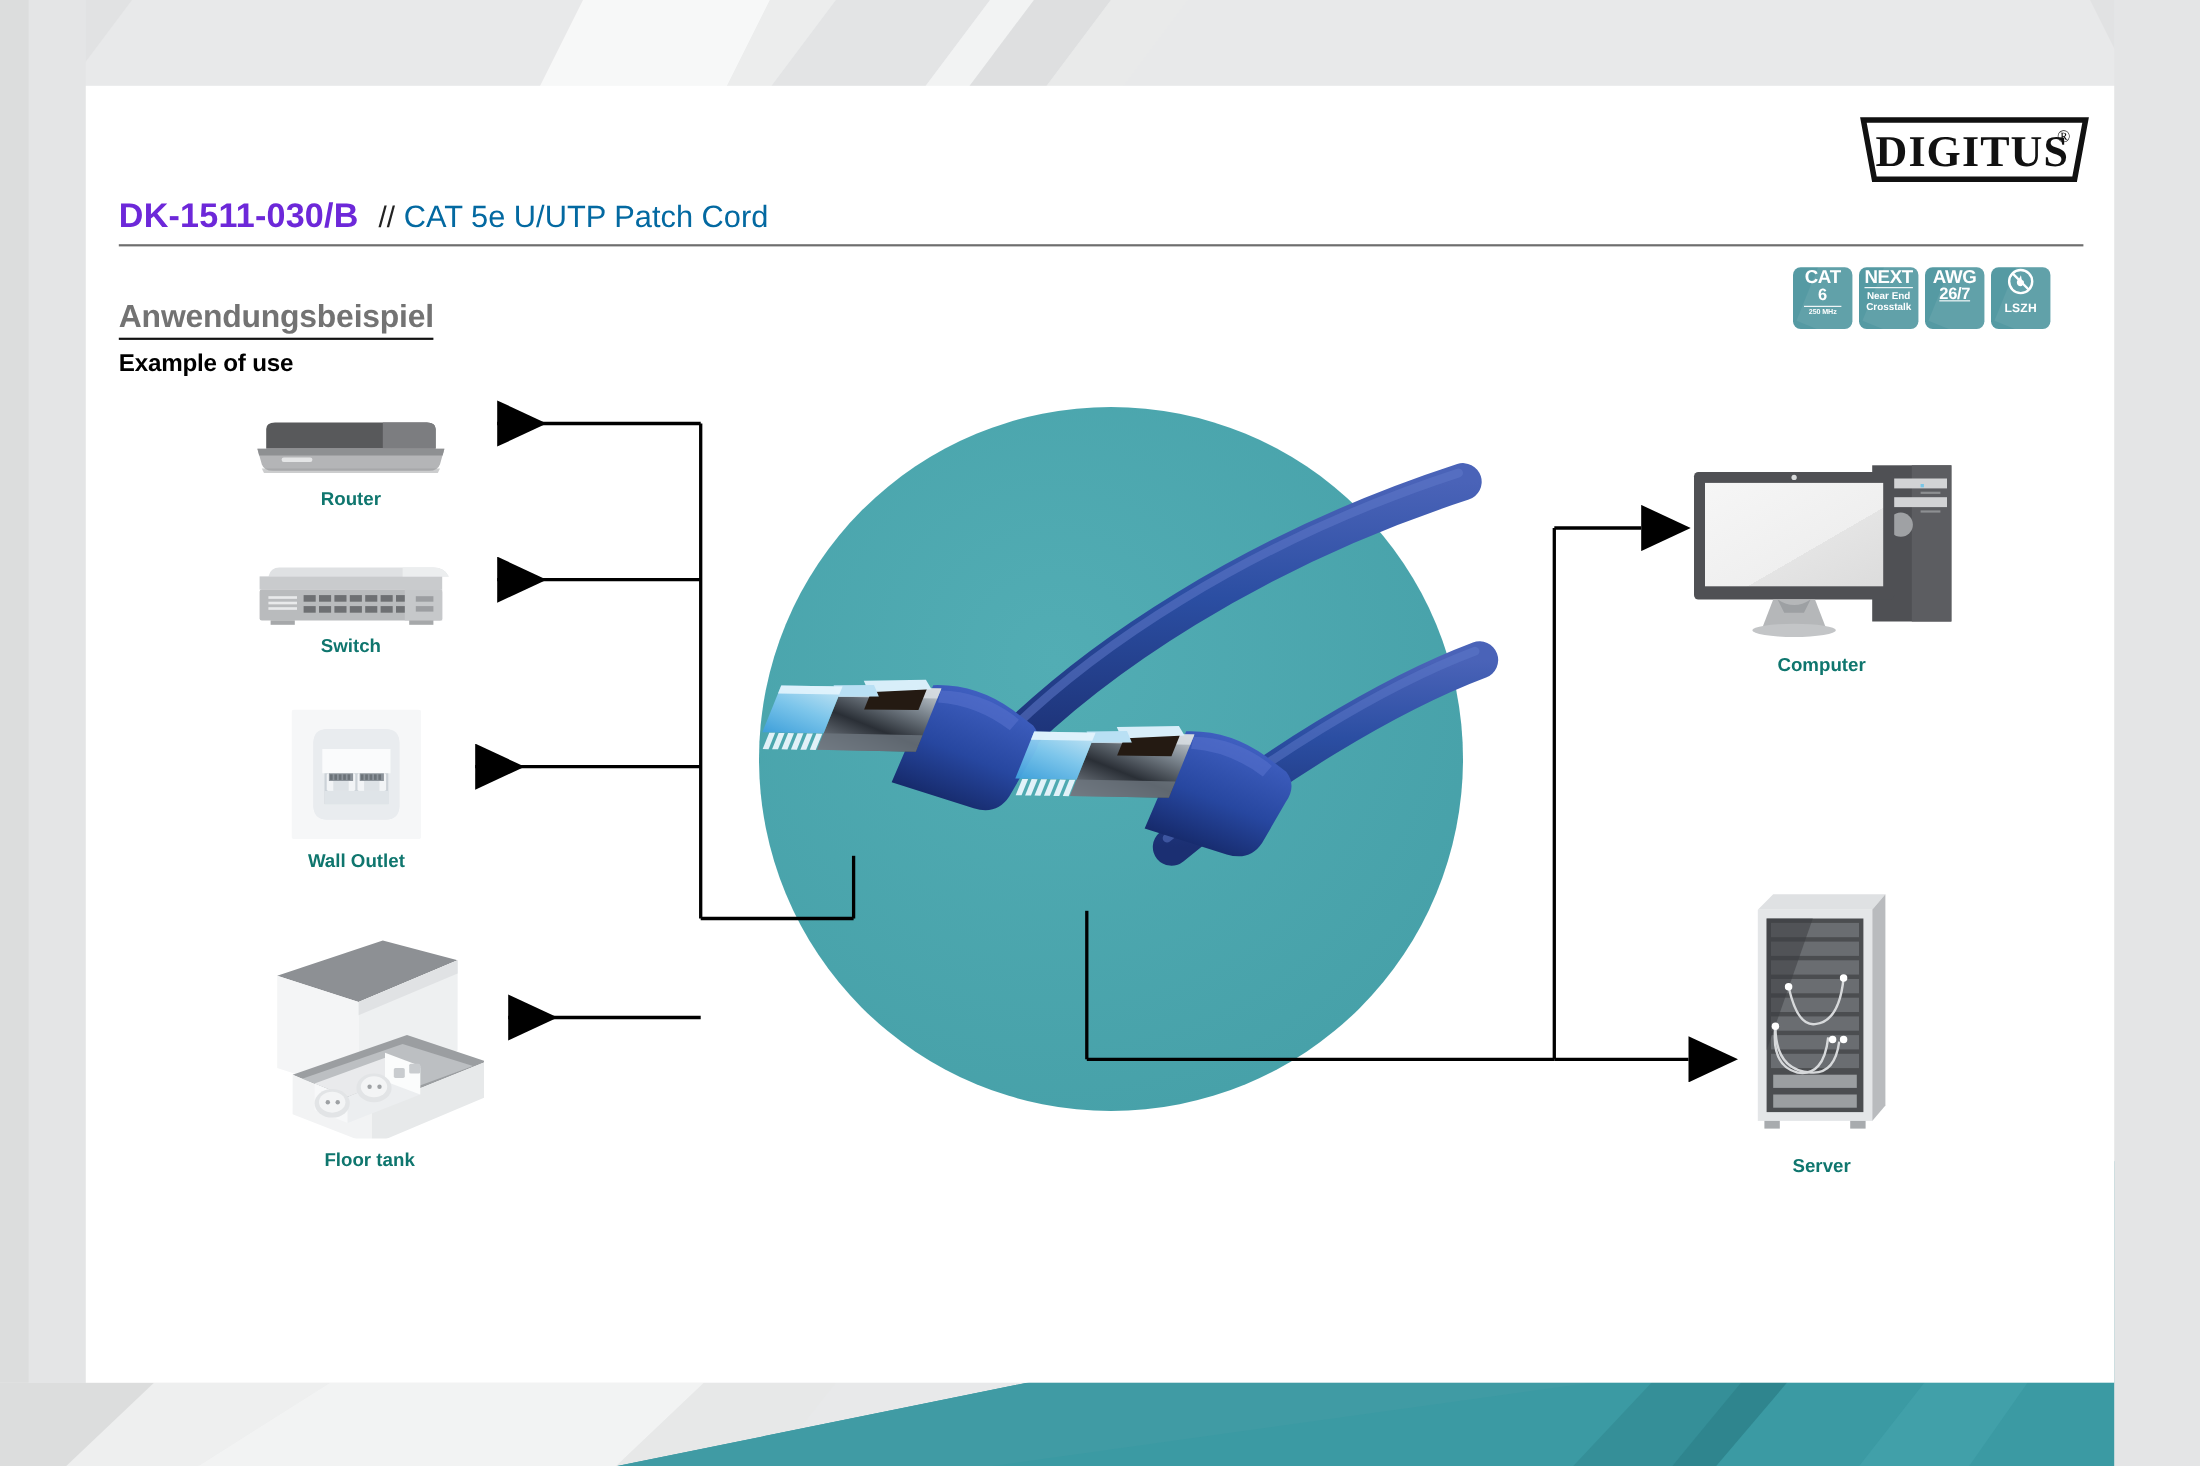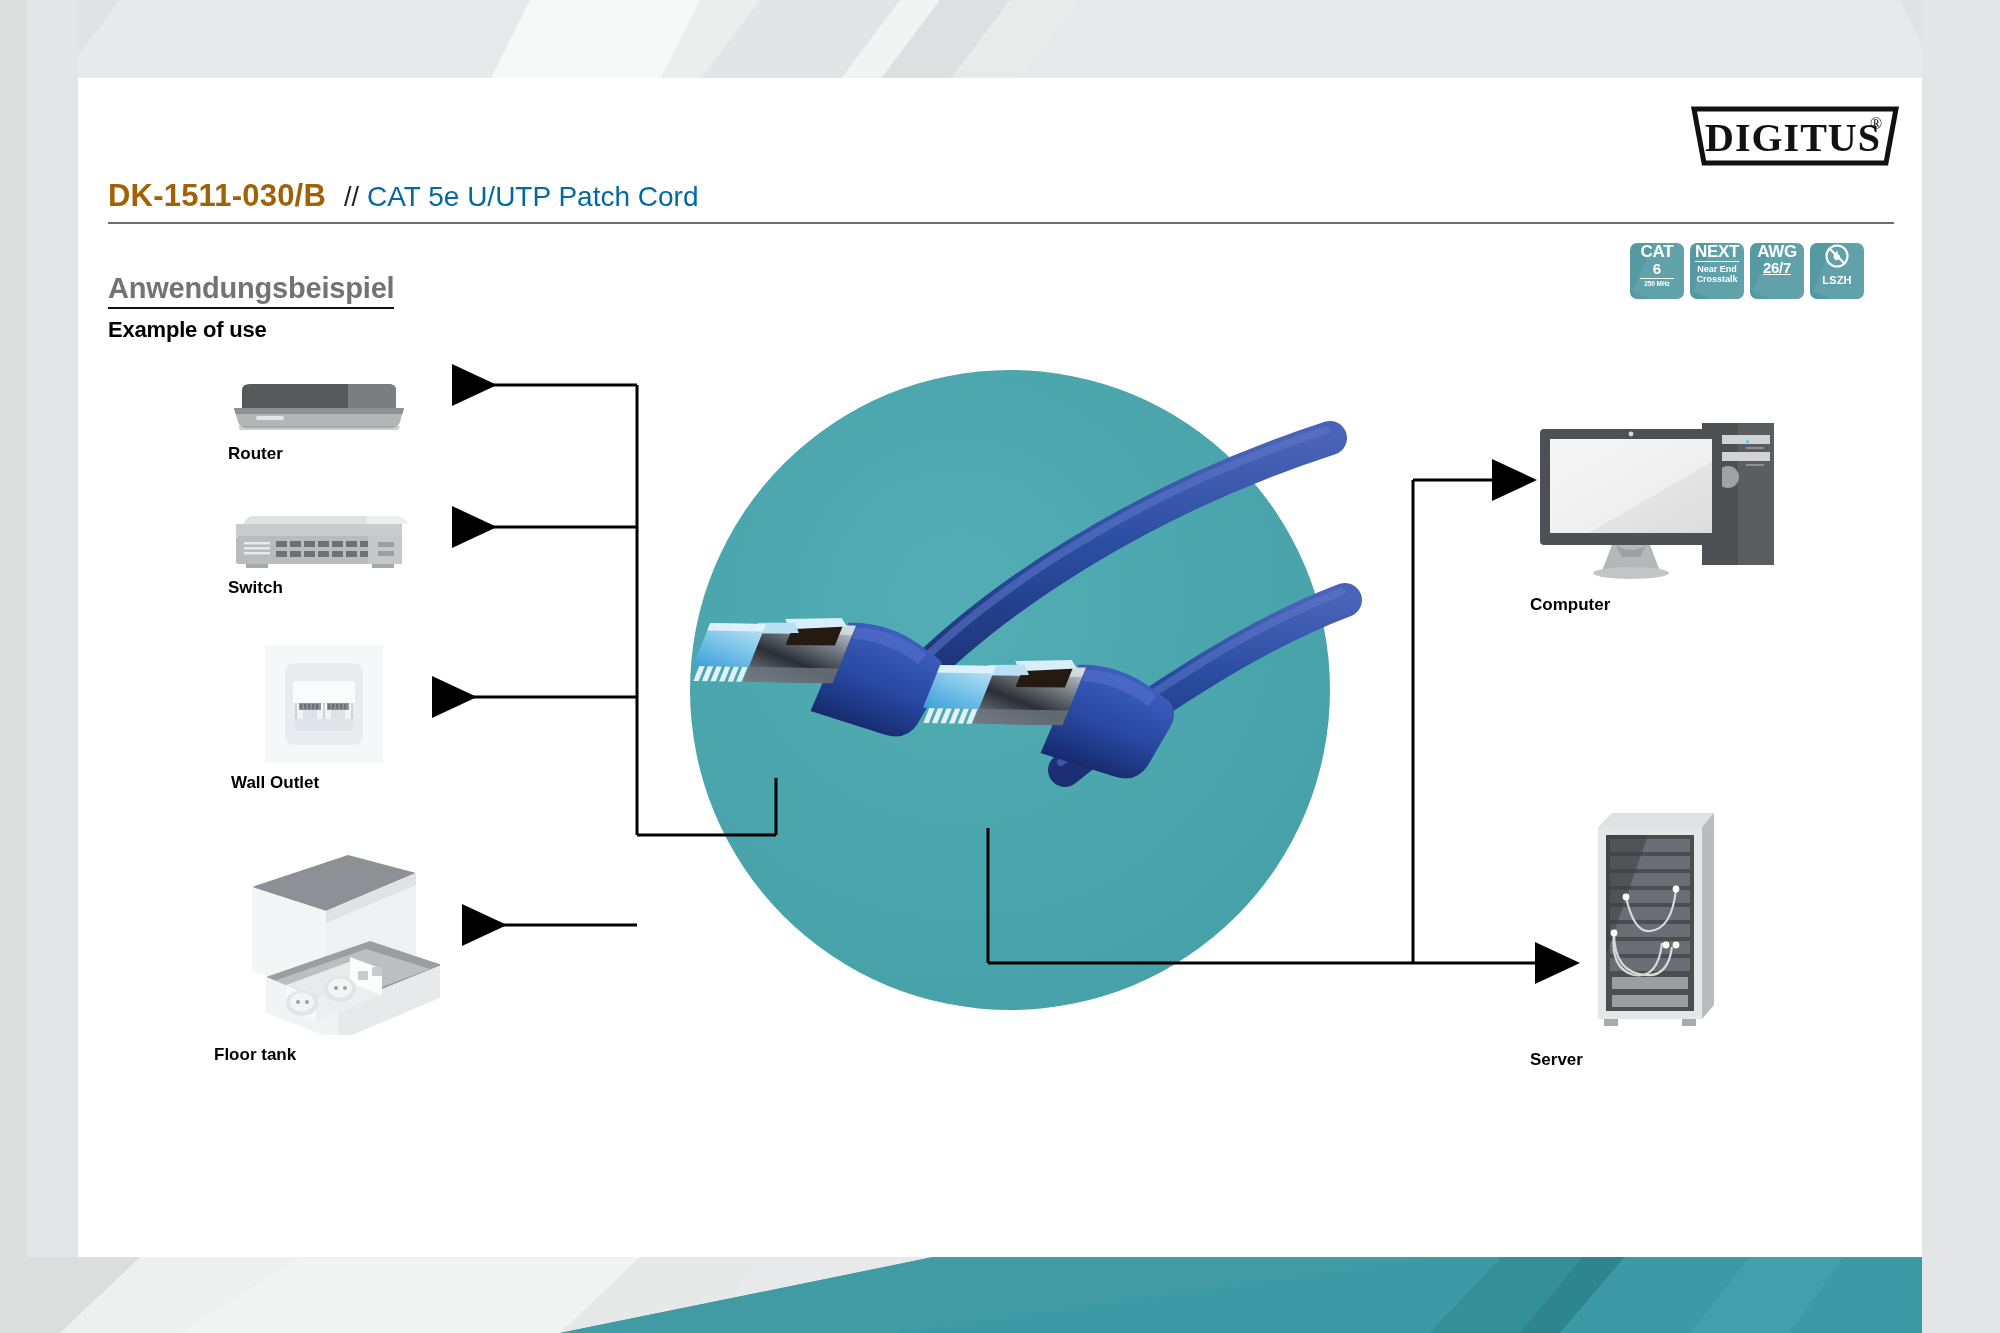--- a/index.html
+++ b/index.html
@@ -18,21 +18,21 @@
   
   .logo{
     position:absolute;left:1690px;top:105px;width:210px;height:60px;
   }
   .logo svg{display:block;}
   .prodline{
     position:absolute;left:108px;top:178px;width:1790px;
     display:flex;align-items:baseline;
   }
   .sku{
-    font-size:31px;font-weight:bold;color:#a16207;letter-spacing:.2px;
+    font-size:31px;font-weight:bold;color:#6d28d9;letter-spacing:.2px;
     font-family:"Liberation Sans", sans-serif;
   }
   .slashes{font-size:27px;color:#222;margin:0 8px 0 18px;font-weight:normal;}
   .prodname{font-size:28px;color:#0369a1;font-weight:normal;}
   .rule{
     position:absolute;left:108px;top:222px;width:1786px;height:2px;background:#6e6e6e;
   }
   
   .badges{position:absolute;left:1630px;top:243px;display:flex;gap:6px;}
   .badge{
@@ -60,21 +60,21 @@
   }
   .h-en{
     position:absolute;left:108px;top:317px;font-size:22px;font-weight:bold;color:#000000;
     letter-spacing:-.2px;
   }
   
   .diagram{position:absolute;left:0;top:0;width:2000px;height:1333px;pointer-events:none;}
   .node{position:absolute;}
   .node .art{position:relative;}
   .caplabel{
-    position:absolute;font-size:17px;font-weight:bold;color:#000000;
+    position:absolute;text-align:center;font-size:17px;font-weight:bold;color:#0f766e;
     white-space:nowrap;
   }
 </style>
 </head>
 <body>
 
 <div class="bg">
   <svg width="2000" height="1333" viewBox="0 0 2000 1333">
     <rect x="0" y="0" width="2000" height="1333" fill="#e8e9ea"></rect>
 

